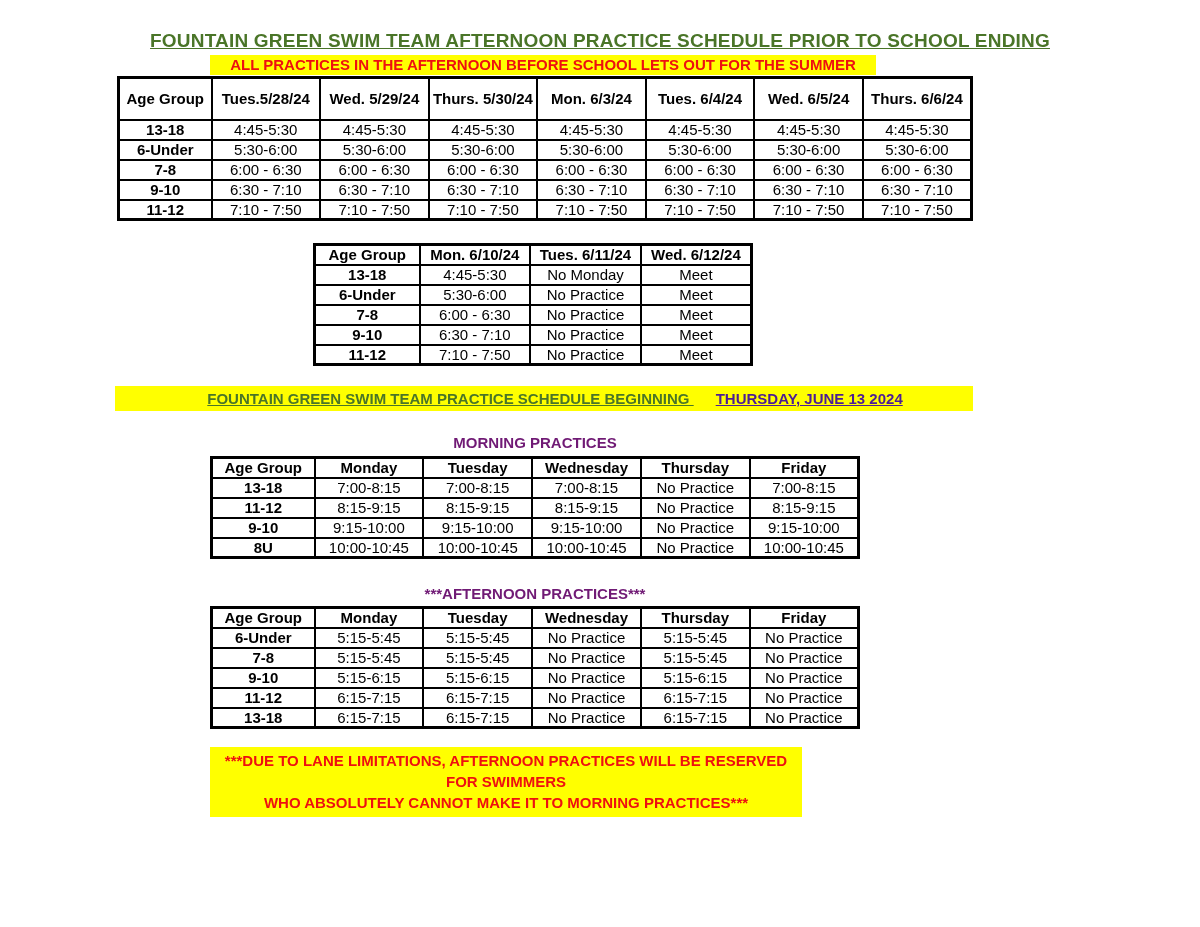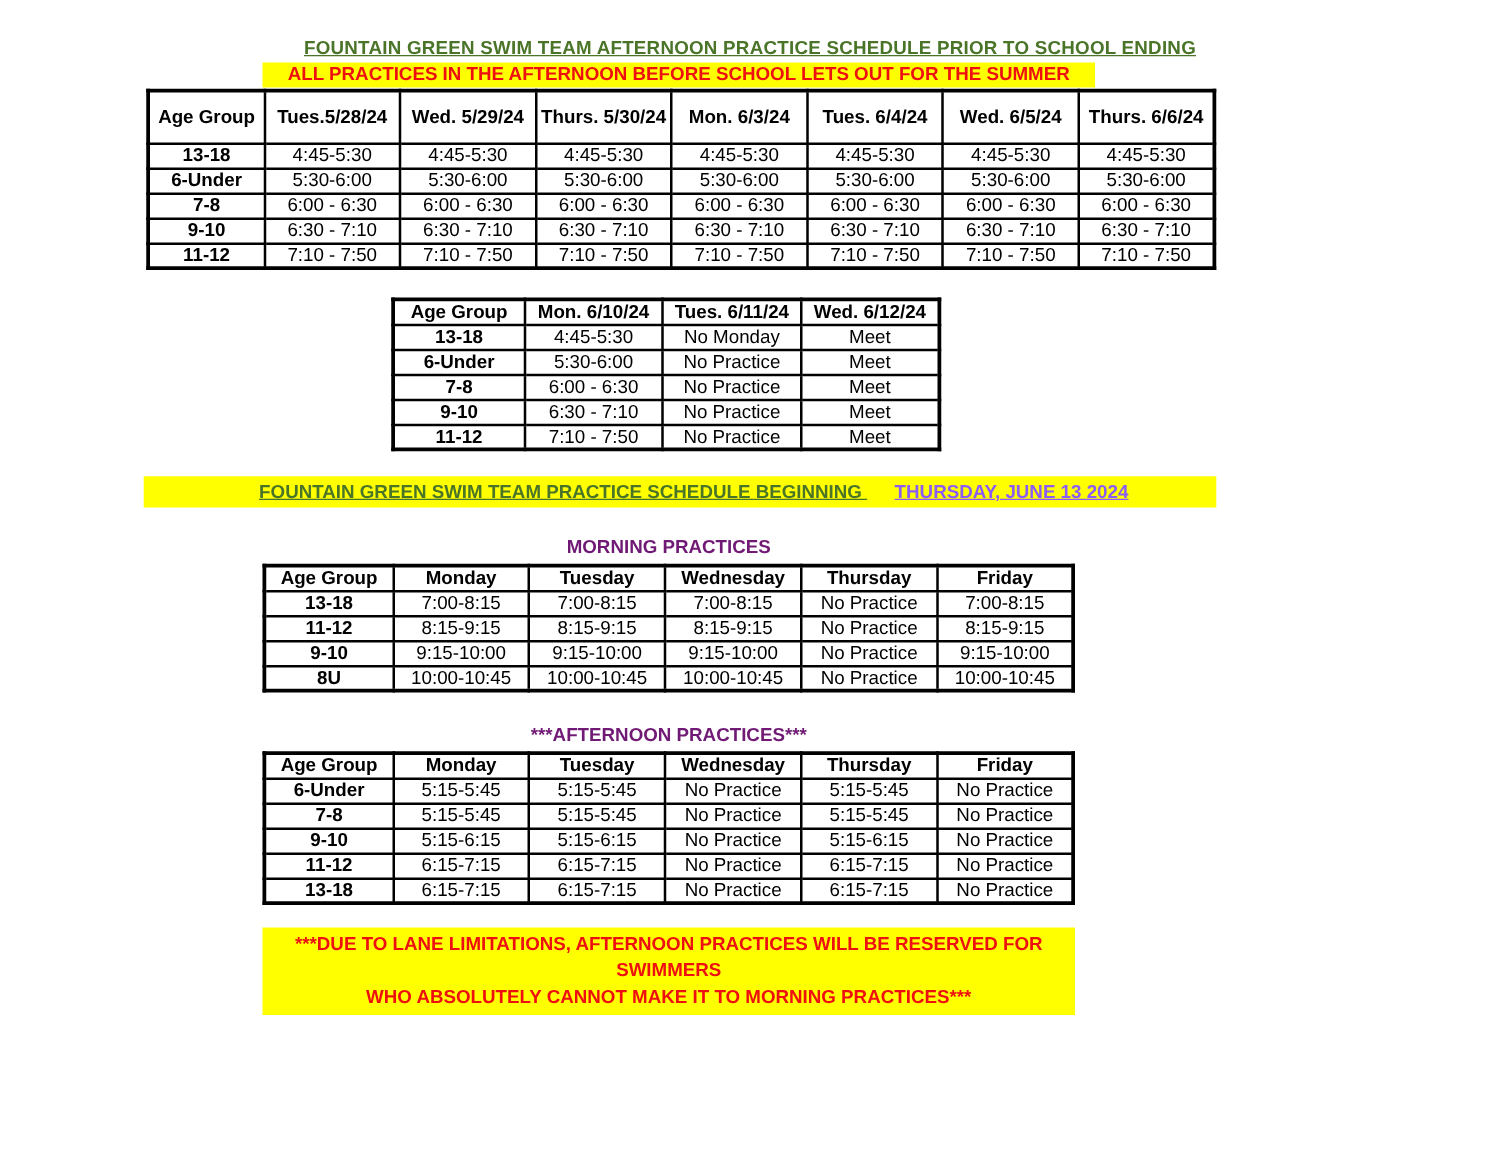--- a/index.html
+++ b/index.html
@@ -19,21 +19,21 @@
     position: relative;
     width: 1200px;
     height: 927px;
     background: #ffffff;
     overflow: hidden;
   }
   .doc-title {
     padding-top: 30px;
     width: 1200px;
     text-align: center;
-    font-size: 15px;
+    font-size: 19px;
     font-weight: bold;
     color: var(--green);
     text-decoration: underline;
     letter-spacing: 0.2px;
   }
   .banner-1 {
     margin: 3px 0 0 210px;
     width: 666px;
     height: 20px;
     line-height: 20px;
@@ -84,21 +84,21 @@
     font-size: 15px;
     font-weight: bold;
     text-align: center;
   }
   .banner-2 .green-part {
     color: var(--green);
     text-decoration: underline;
     margin-left: 22px;
   }
   .banner-2 .black-part {
-    color: #8b5cf6;
+    color: #4c1d95;
     text-decoration: underline;
     margin-left: 22px;
   }
   .section-title {
     margin: 23px 0 0 210px;
     width: 650px;
     text-align: center;
     font-size: 15px;
     font-weight: bold;
     color: #701a75;
@@ -112,21 +112,21 @@
   .tbl-morning th:first-child { width: 103px; }
 
   .tbl-afternoon {
     margin: 4px 0 0 210px;
     width: 650px;
   }
   .tbl-afternoon th:first-child { width: 103px; }
 
   .note {
     margin: 18px 0 0 210px;
-    width: 650px;
+    width: 592px;
     background: var(--yellow);
     color: var(--red);
     font-size: 15px;
     font-weight: bold;
     text-align: center;
     line-height: 21px;
     padding: 3px 0 4px 0;
   }
 </style>
 </head>

